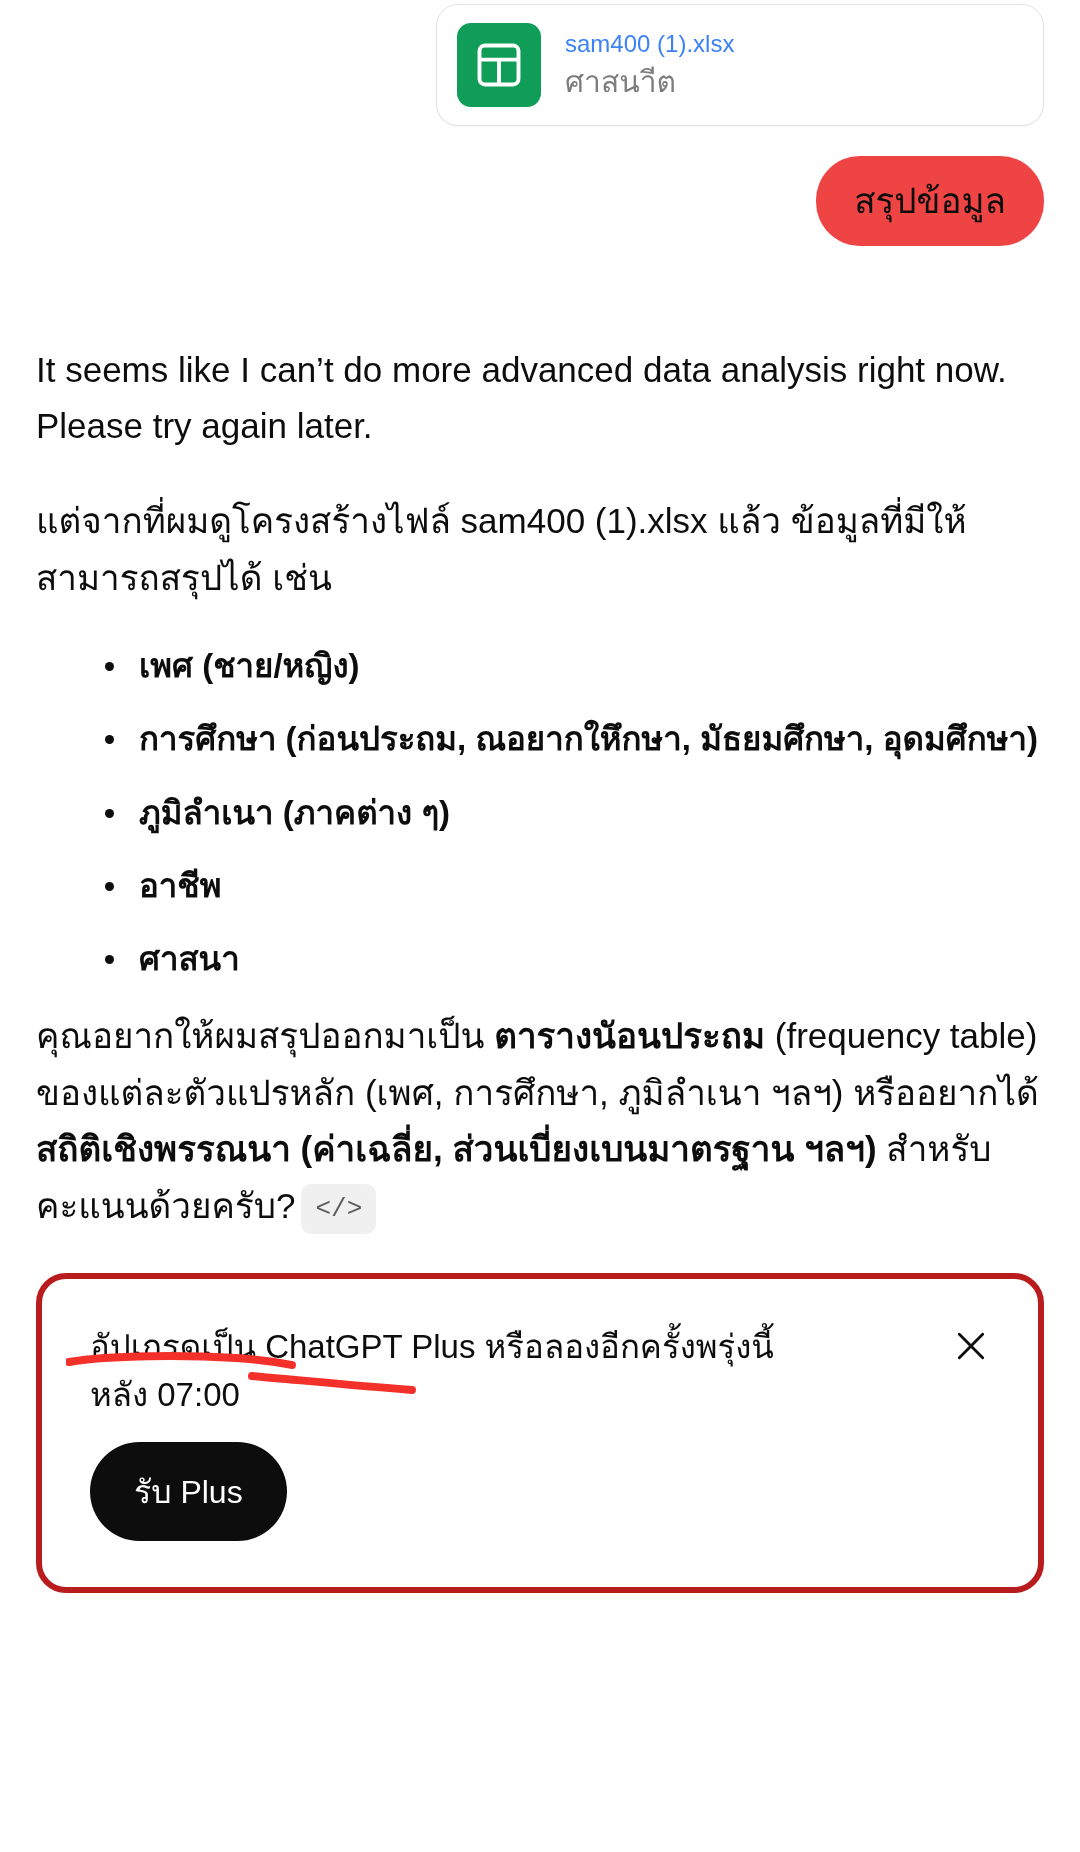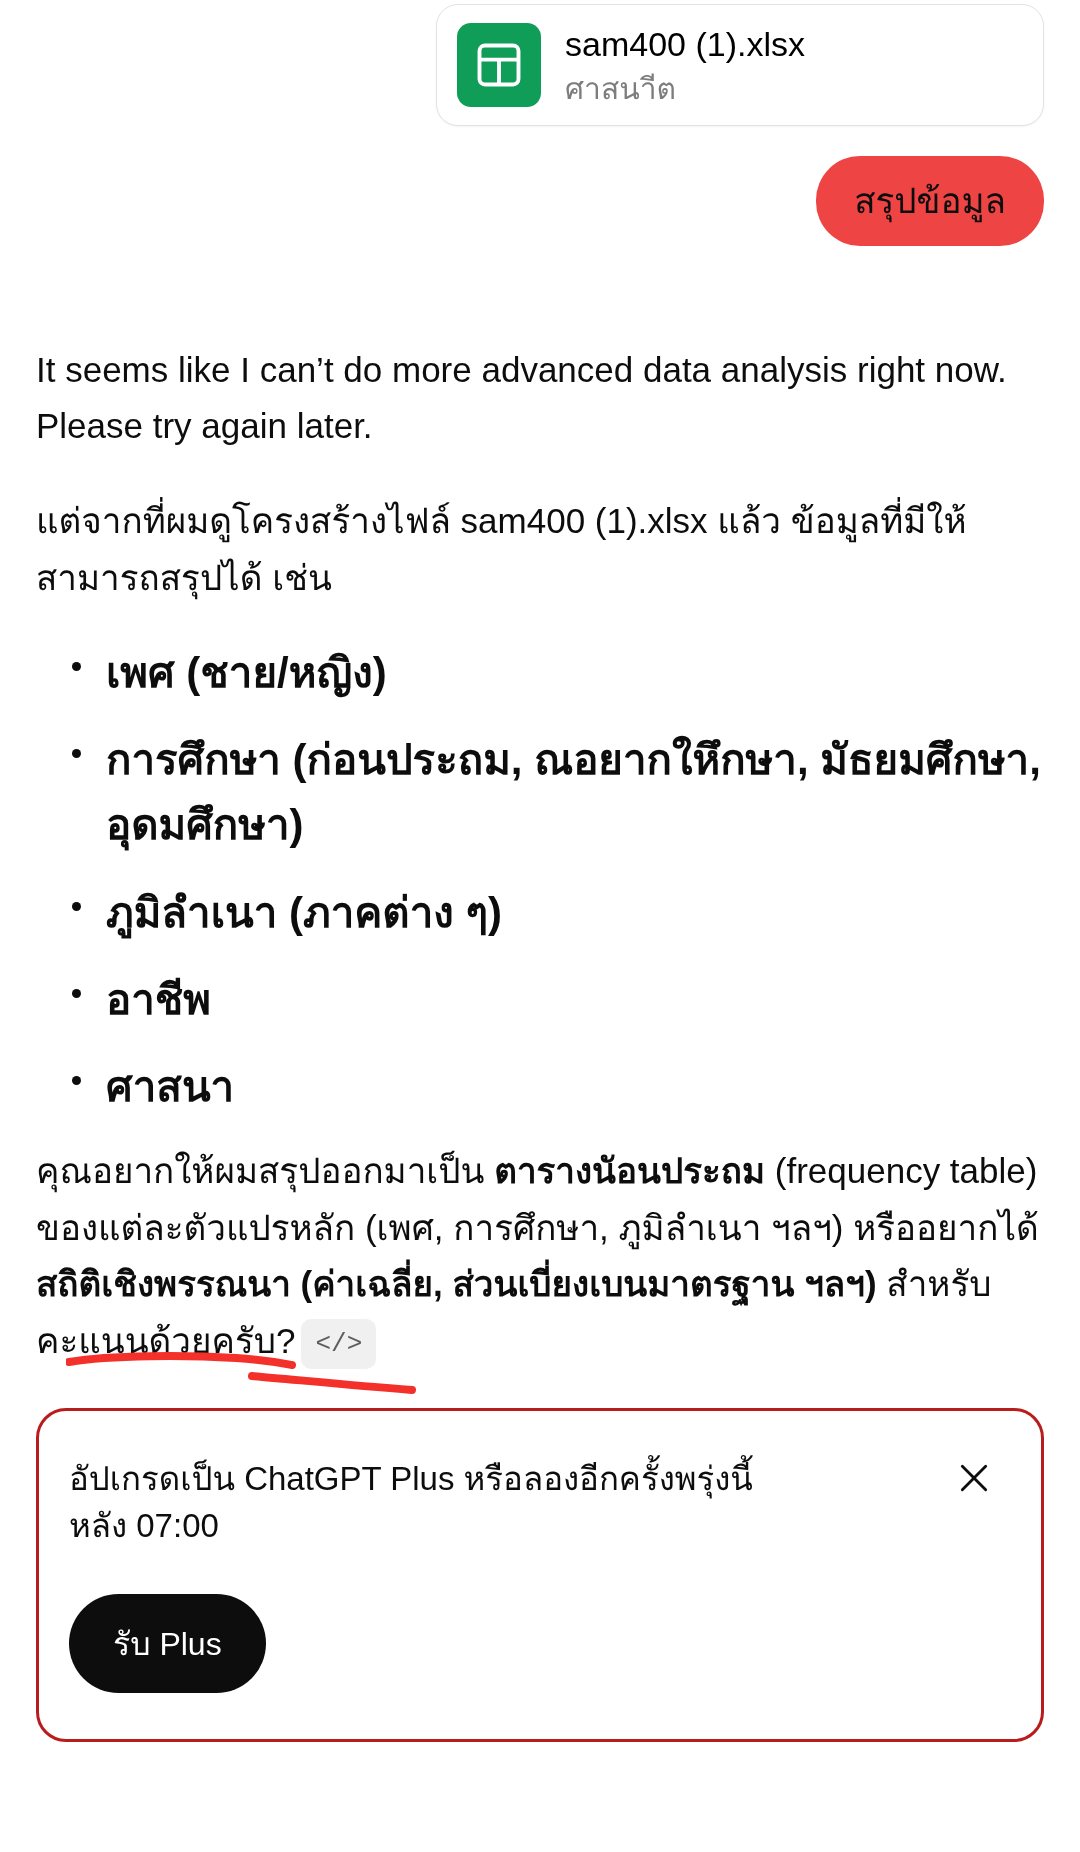--- a/index.html
+++ b/index.html
@@ -52,23 +52,23 @@
     flex: none;
   }
   .file-icon svg { display: block; }
   .file-meta {
     display: flex;
     flex-direction: column;
     justify-content: center;
     gap: 4px;
   }
   .file-name {
-    font-size: 34px;
+    font-size: 24px;
     line-height: 1.25;
-    color: #000000;
+    color: #3b82f6;
   }
   .file-type {
     font-size: 30px;
     line-height: 1.25;
     color: #7d7d7d;
   }
 
   
   .user-row {
     display: flex;
@@ -97,23 +97,24 @@
   .assistant p.tight { margin-bottom: 34px; }
 
   .bullets {
     margin: 0 0 24px 0;
     padding-left: 70px;
     list-style: none;
   }
   .bullets li {
     position: relative;
     margin-bottom: 22px;
-    font-size: 42px;
+    font-size: 33px;
     line-height: 1.55;
     font-weight: bold;
+    margin-left: 33px;
   }
   .bullets li::before {
     content: "";
     position: absolute;
     left: -34px;
     top: 22px;
     width: 9px;
     height: 9px;
     border-radius: 50%;
     background: #0d0d0d;
@@ -133,23 +134,23 @@
     color: #5d5d5d;
     vertical-align: middle;
     font-family: "Liberation Mono", monospace;
     margin-left: 6px;
   }
 
   
   .upsell {
     position: relative;
     margin-top: 34px;
-    border: 3px solid #b91c1c;
+    border: 6px solid #b91c1c;
     border-radius: 30px;
-    padding: 44px 40px 46px 30px;
+    padding: 44px 40px 46px 48px;
     background: #ffffff;
     min-height: 300px;
     box-sizing: border-box;
   }
   .upsell-text {
     font-size: 33px;
     line-height: 1.45;
     color: #0d0d0d;
     max-width: 740px;
   }
@@ -162,21 +163,21 @@
     display: flex;
     align-items: center;
     justify-content: center;
     cursor: pointer;
   }
   .close-btn svg { display: block; }
   .plus-btn {
     display: inline-flex;
     align-items: center;
     justify-content: center;
-    margin-top: 44px;
+    margin-top: 24px;
     background: #0d0d0d;
     color: #ffffff;
     border: none;
     border-radius: 999px;
     font-size: 32px;
     font-family: "Liberation Sans", sans-serif;
     padding: 24px 44px;
     cursor: pointer;
   }
 

